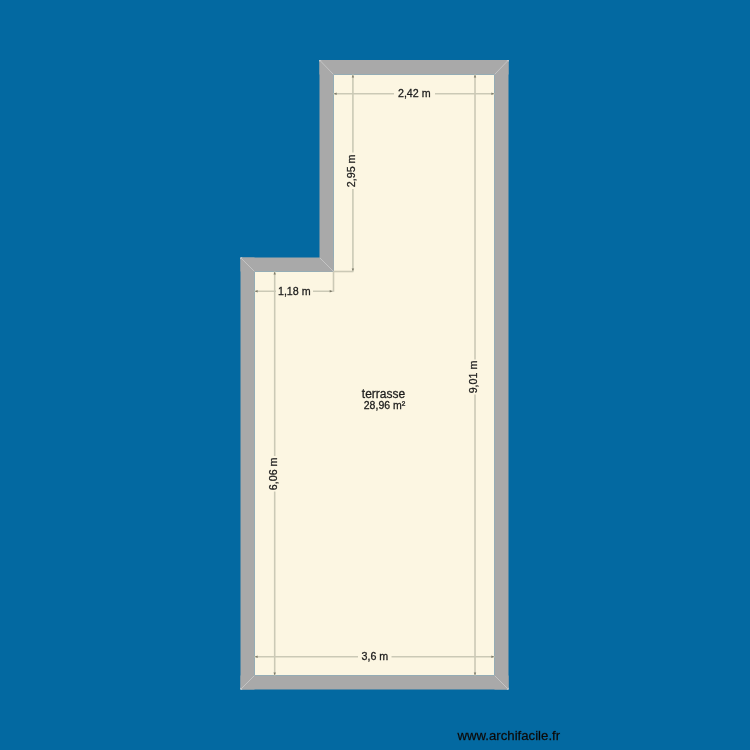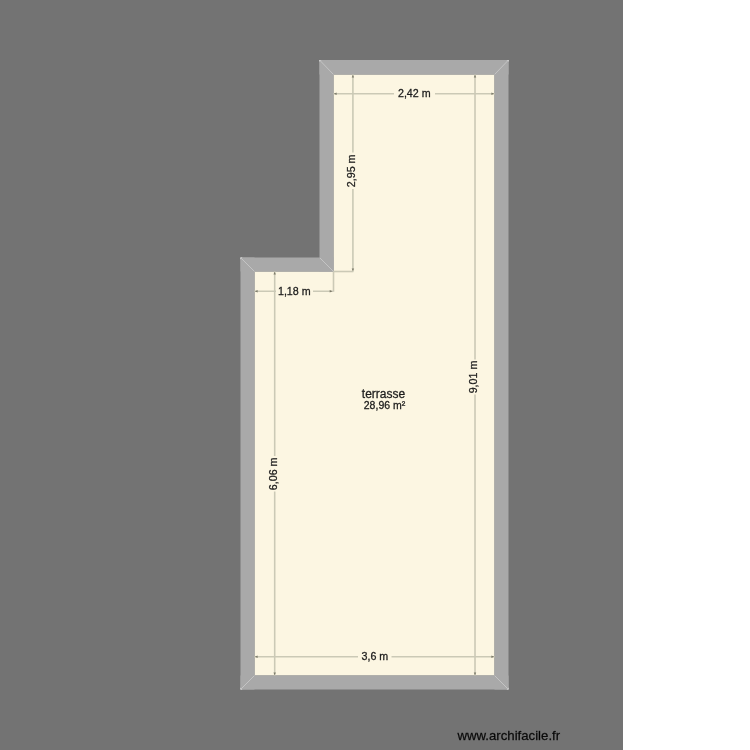--- a/index.html
+++ b/index.html
@@ -1,16 +1,16 @@
 <!DOCTYPE html>
 <html><head>
 <meta charset="utf-8">
 <style>
   html,body{margin:0;padding:0;background:#ffffff;}
-  .page{position:relative;width:623px;height:750px;background:#737373;overflow:hidden;}
+  .page{position:relative;width:750px;height:750px;background:#0369a1;overflow:hidden;}
   svg{position:absolute;left:0;top:0;}
   text{font-family:"Liberation Sans",sans-serif;stroke:#1c1c1c;stroke-width:0.28px;}
 </style>
 </head>
 <body>
 <div class="page">
 <svg width="750" height="750" viewBox="0 0 750 750">
 
   <path d="M333.5,74.5 H494.5 V675.5 H254.5 V271.5 H333.5 Z" fill="#fcf6e2"></path>
 

